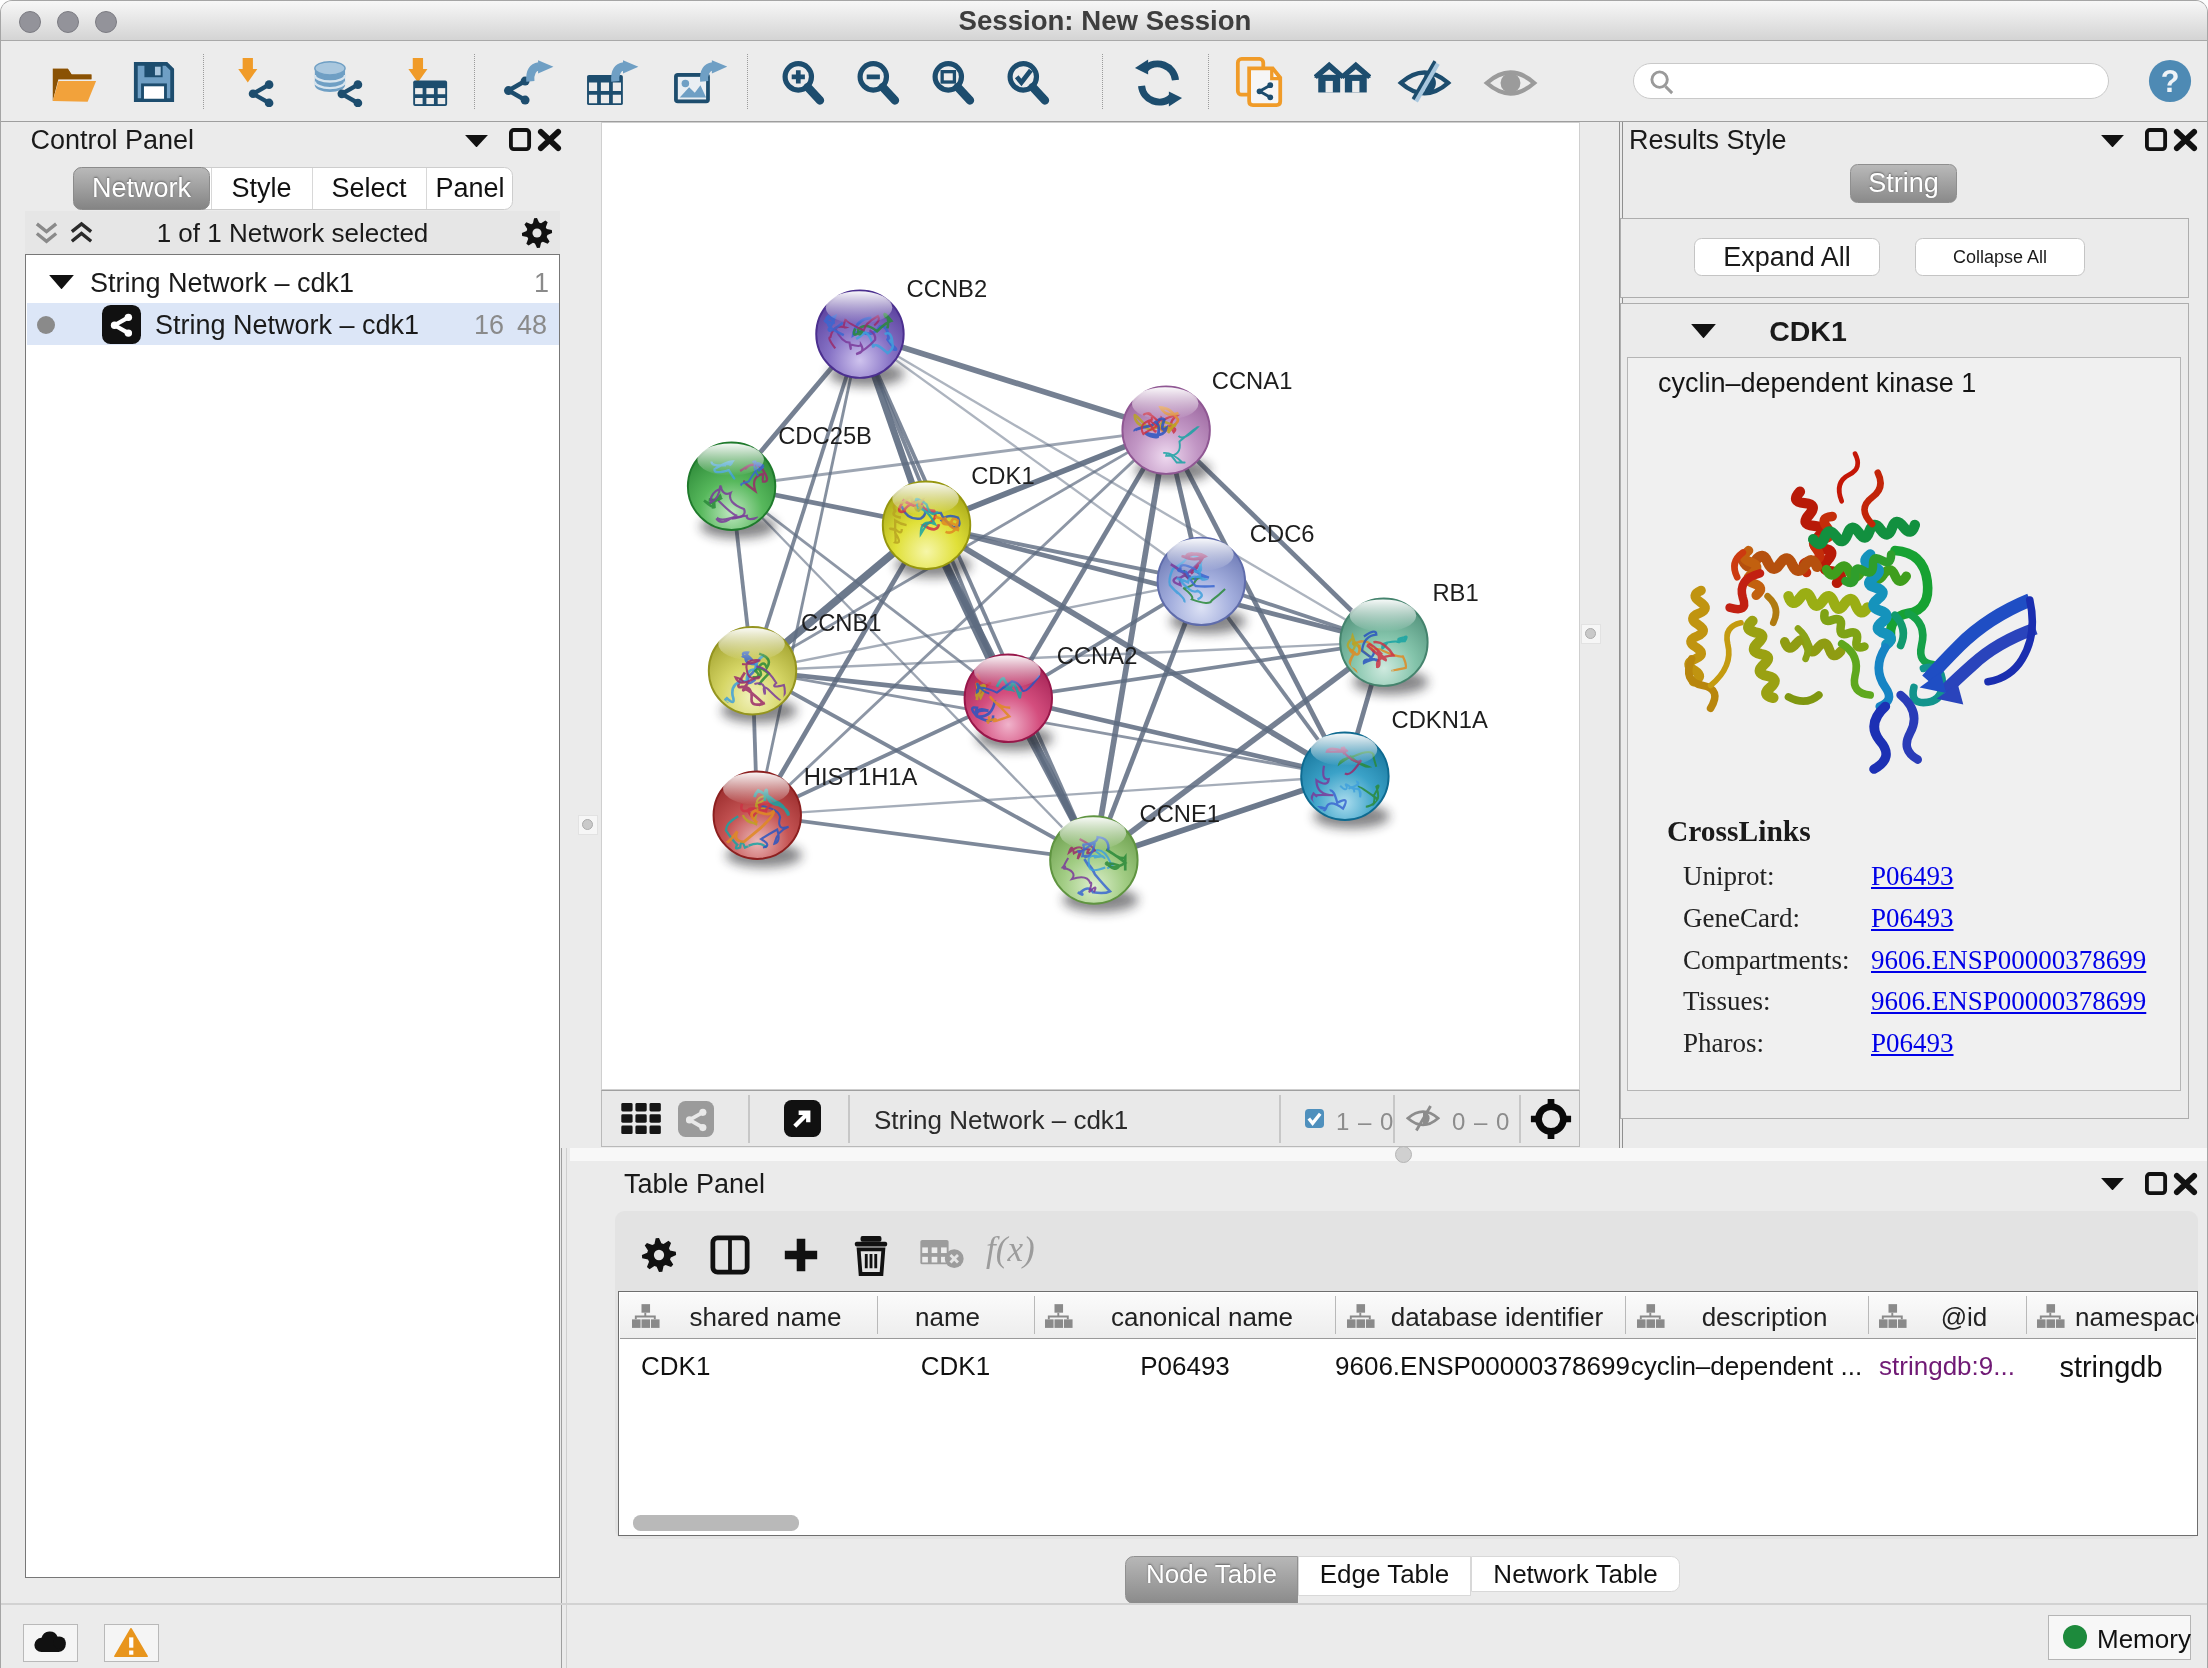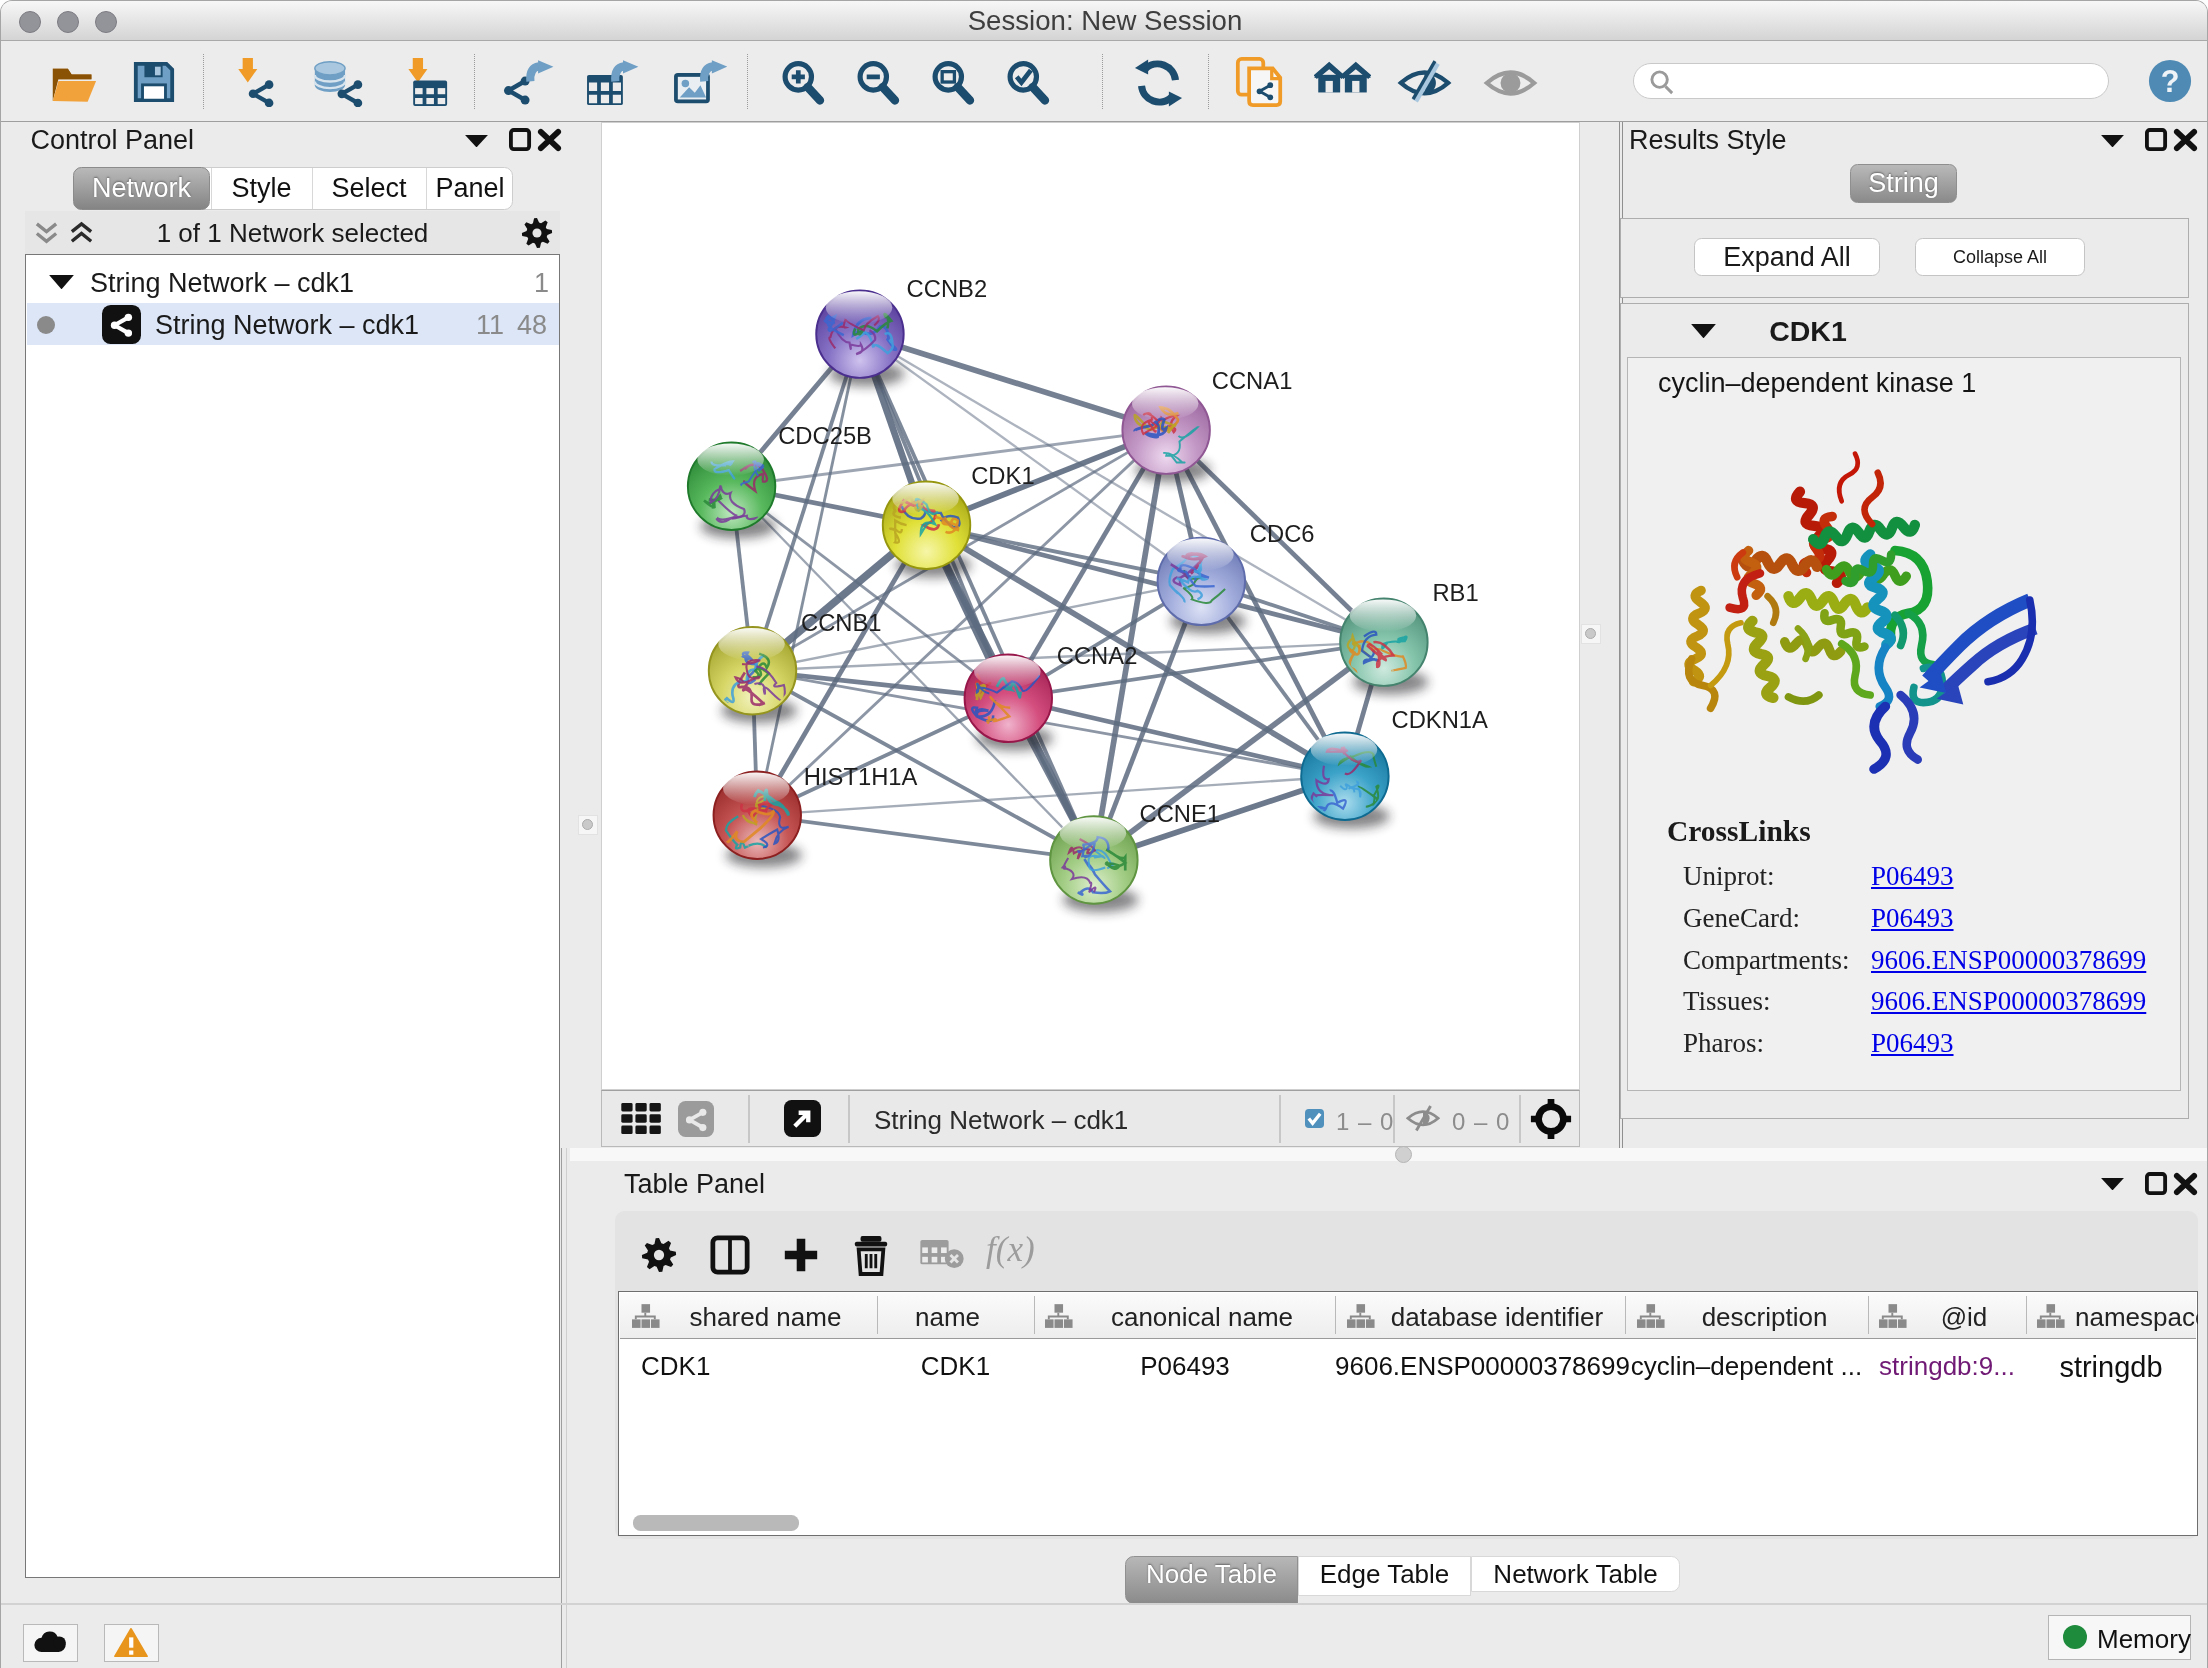--- a/index.html
+++ b/index.html
@@ -3,21 +3,21 @@
 *{margin:0;padding:0;box-sizing:border-box}
 html,body{width:2208px;height:1668px;overflow:hidden}
 html{background:#fdfdfd}
 body{position:relative;background:#ebebeb;border:1.9px solid #a5a5a5;border-bottom:none;border-radius:12.4px 12.4px 0 0;font-family:"Liberation Sans",sans-serif;color:#1a1a1a;}
 .abs{position:absolute}
 .tt{font-size:27px;color:#1a1a1a}
 .sep{border-left:1.9px dotted #9a9a9a;height:55px}
 .vline{background:#c7c7c7}
 </style></head><body>
 <div class="abs" style="left:0;top:0;width:2208px;height:40px;background:linear-gradient(#f7f7f7,#d4d4d4);border-bottom:1.9px solid #a9a9a9">
-    <div style="text-align:center;font-size:27.6px;font-weight:400;color:#3e3e3e;line-height:40px">Session: New Session</div>
+    <div style="text-align:center;font-size:27.6px;font-weight:700;color:#3e3e3e;line-height:40px">Session: New Session</div>
   </div>
 <div class="abs" style="left:18px;top:9.5px;width:22px;height:22px;border-radius:50%;background:#93939a;border:1.4px solid #7b7b82"></div>
 <div class="abs" style="left:56px;top:9.5px;width:22px;height:22px;border-radius:50%;background:#93939a;border:1.4px solid #7b7b82"></div>
 <div class="abs" style="left:94px;top:9.5px;width:22px;height:22px;border-radius:50%;background:#93939a;border:1.4px solid #7b7b82"></div>
 <div class="abs" style="left:0;top:40px;width:2208px;height:81px;background:#ececec;border-bottom:1.9px solid #9e9e9e"></div>
 <div class="abs" style="left:48px;top:60px"><svg width="49" height="44" viewBox="0 0 52 46" style="">
       <path d="M4 8 L20 8 L24 14 L45 14 L45 19 L10 19 Z" fill="#a35f05"></path>
       <path d="M4 8 L4 42 L10 19 L45 19 L45 14 L24 14 L20 8 Z" fill="#8a5204"></path>
       <path d="M10 21 L50 21 L41 43 L4 42 Z" fill="#f2a23b"></path>
     </svg></div>
@@ -194,21 +194,21 @@
 <div class="abs" style="left:36px;top:315px;width:18px;height:18px;border-radius:50%;background:#8a8a8a"></div>
 <div class="abs" style="left:101px;top:304px;width:39px;height:39px;border-radius:8.6px;background:#111"></div>
 <svg class="abs" style="left:107px;top:310px" width="27.6" height="27.6" viewBox="0 0 29 29">
     <line x1="21.400000000000002" y1="6.68" x2="6.91" y2="14.96" stroke="#fff" stroke-width="4.5"></line>
     <line x1="6.91" y1="14.96" x2="21.400000000000002" y2="23.24" stroke="#fff" stroke-width="4.5"></line>
     <circle cx="21.400000000000002" cy="6.68" r="3.91" fill="#fff"></circle>
     <circle cx="6.91" cy="14.96" r="3.91" fill="#fff"></circle>
     <circle cx="21.400000000000002" cy="23.24" r="3.91" fill="#fff"></circle>
   </svg>
 <div class="abs" style="left:154px;top:309px;font-size:27px">String Network – cdk1</div>
-<div class="abs" style="left:457px;top:309px;font-size:27px;color:#8a8a8a;width:46px;text-align:right">11</div>
+<div class="abs" style="left:457px;top:309px;font-size:27px;color:#8a8a8a;width:46px;text-align:right">16</div>
 <div class="abs" style="left:500px;top:309px;font-size:27px;color:#8a8a8a;width:46px;text-align:right">48</div>
 <div class="abs" style="left:600px;top:121px;width:979px;height:968px;background:#fff;border:1px solid #cfcfcf">
 <svg width="979" height="968" viewBox="0 0 1029 1018" font-family="Liberation Sans, sans-serif">
       <defs>
         <filter id="blurS" x="-60%" y="-60%" width="220%" height="220%">
           <feGaussianBlur stdDeviation="5.5"></feGaussianBlur>
         </filter>
         <linearGradient id="gloss" x1="0" y1="0" x2="0" y2="1">
           <stop offset="0" stop-color="#ffffff" stop-opacity=".95"></stop>
           <stop offset="1" stop-color="#ffffff" stop-opacity="0"></stop>

